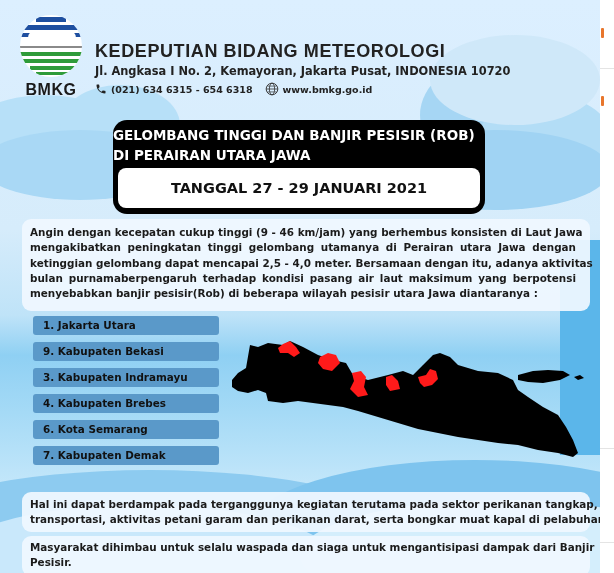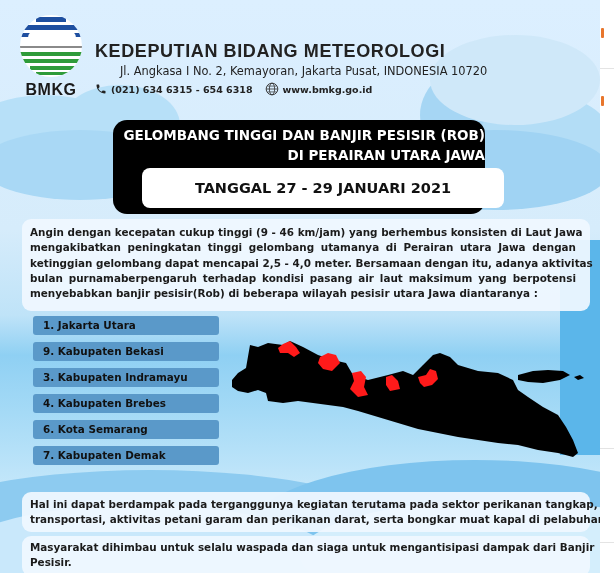--- a/index.html
+++ b/index.html
@@ -19,28 +19,28 @@
 
   
   .logo { position: absolute; left: 18px; top: 15px; width: 66px; height: 88px; }
   .logo-circle { position: absolute; left: 2px; top: 0; width: 62px; height: 62px; border-radius: 50%; background: #fff; overflow: hidden; }
   .logo-circle .b { position: absolute; left: 0; right: 0; background: #1e4fa0; }
   .logo-circle .g { position: absolute; left: 0; right: 0; background: #2f9b3a; }
   .logo-text { position: absolute; left: 0; top: 66px; width: 66px; text-align: center; font-family: "Liberation Sans", sans-serif; font-weight: bold; font-size: 16px; color: #1a1a1a; letter-spacing: 0.5px; }
 
   .hdr { position: absolute; left: 95px; }
   .hdr-title { font-family: "Liberation Sans", sans-serif; font-weight: bold; font-size: 18px; color: #222; letter-spacing: 0.6px; white-space: nowrap; }
-  .hdr-addr { font-family: "DejaVu Sans", sans-serif; font-weight: normal; font-size: 11.4px; color: #222; white-space: nowrap; margin-left: 25px; }
+  .hdr-addr { font-family: "DejaVu Sans", sans-serif; font-weight: bold; font-size: 11.4px; color: #222; white-space: nowrap; }
   .hdr-contact { font-family: "DejaVu Sans", sans-serif; font-weight: bold; font-size: 9.5px; color: #222; display: flex; align-items: center; gap: 4px; white-space: nowrap; }
   .hdr-contact svg { display: block; }
 
   
   .title-box { position: absolute; left: 113px; top: 120px; width: 372px; height: 94px; background: #000; border-radius: 14px; }
-  .title-line { position: absolute; left: 0; width: 100%; text-align: right; color: #fff; font-weight: bold; font-size: 13.5px; white-space: nowrap; }
-  .date-box { position: absolute; left: 5px; top: 48px; width: 362px; height: 40px; background: #fff; border-radius: 8px; display: flex; align-items: center; justify-content: center; font-weight: bold; font-size: 14.5px; color: #111; margin-left: 24px; }
+  .title-line { position: absolute; left: 0; width: 100%; text-align: left; color: #fff; font-weight: bold; font-size: 13.5px; white-space: nowrap; }
+  .date-box { position: absolute; left: 5px; top: 48px; width: 362px; height: 40px; background: #fff; border-radius: 8px; display: flex; align-items: center; justify-content: center; font-weight: bold; font-size: 14.5px; color: #111; }
 
   
   .para-box { position: absolute; background: rgba(240,248,255,0.93); border-radius: 9px; padding: 6px 14px 6px 8px; font-size: 10.4px; line-height: 15.3px; color: #1b1b1b; font-weight: bold; text-align: justify; }
   .para-box span.line { display: block; text-align-last: justify; white-space: nowrap; }
   .para-box span.line.last { text-align-last: left; }
 
   
   .loc-list { position: absolute; left: 33px; top: 316px; width: 186px; }
   .loc-item { height: 19px; margin-bottom: 7px; background: #5a99c9; border-radius: 3px; color: #111; font-weight: bold; font-size: 10.4px; line-height: 19px; padding-left: 10px; white-space: nowrap; }
 

